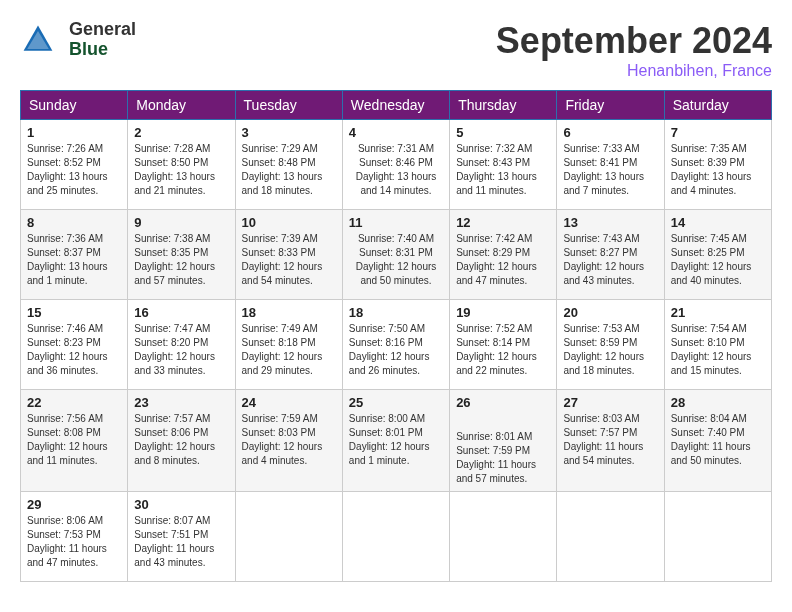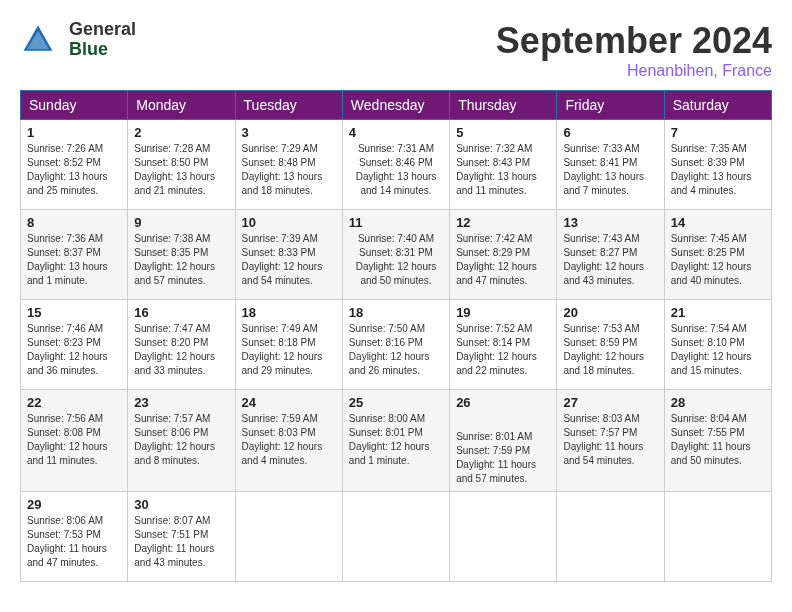--- a/index.html
+++ b/index.html
@@ -320,21 +320,21 @@
         <td>
           <span class="day-num">27</span>
           <div class="day-info" style="white-space: pre-line;">Sunrise: 8:03 AM
 Sunset: 7:57 PM
 Daylight: 11 hours
 and 54 minutes.</div>
         </td>
         <td>
           <span class="day-num">28</span>
           <div class="day-info" style="white-space: pre-line;">Sunrise: 8:04 AM
-Sunset: 7:55 PM
+Sunset: 7:40 PM
 Daylight: 11 hours
 and 50 minutes.</div>
         </td>
       </tr>
       <tr class="week-row">
         <td>
           <span class="day-num">29</span>
           <div class="day-info" style="white-space: pre-line;">Sunrise: 8:06 AM
 Sunset: 7:53 PM
 Daylight: 11 hours

